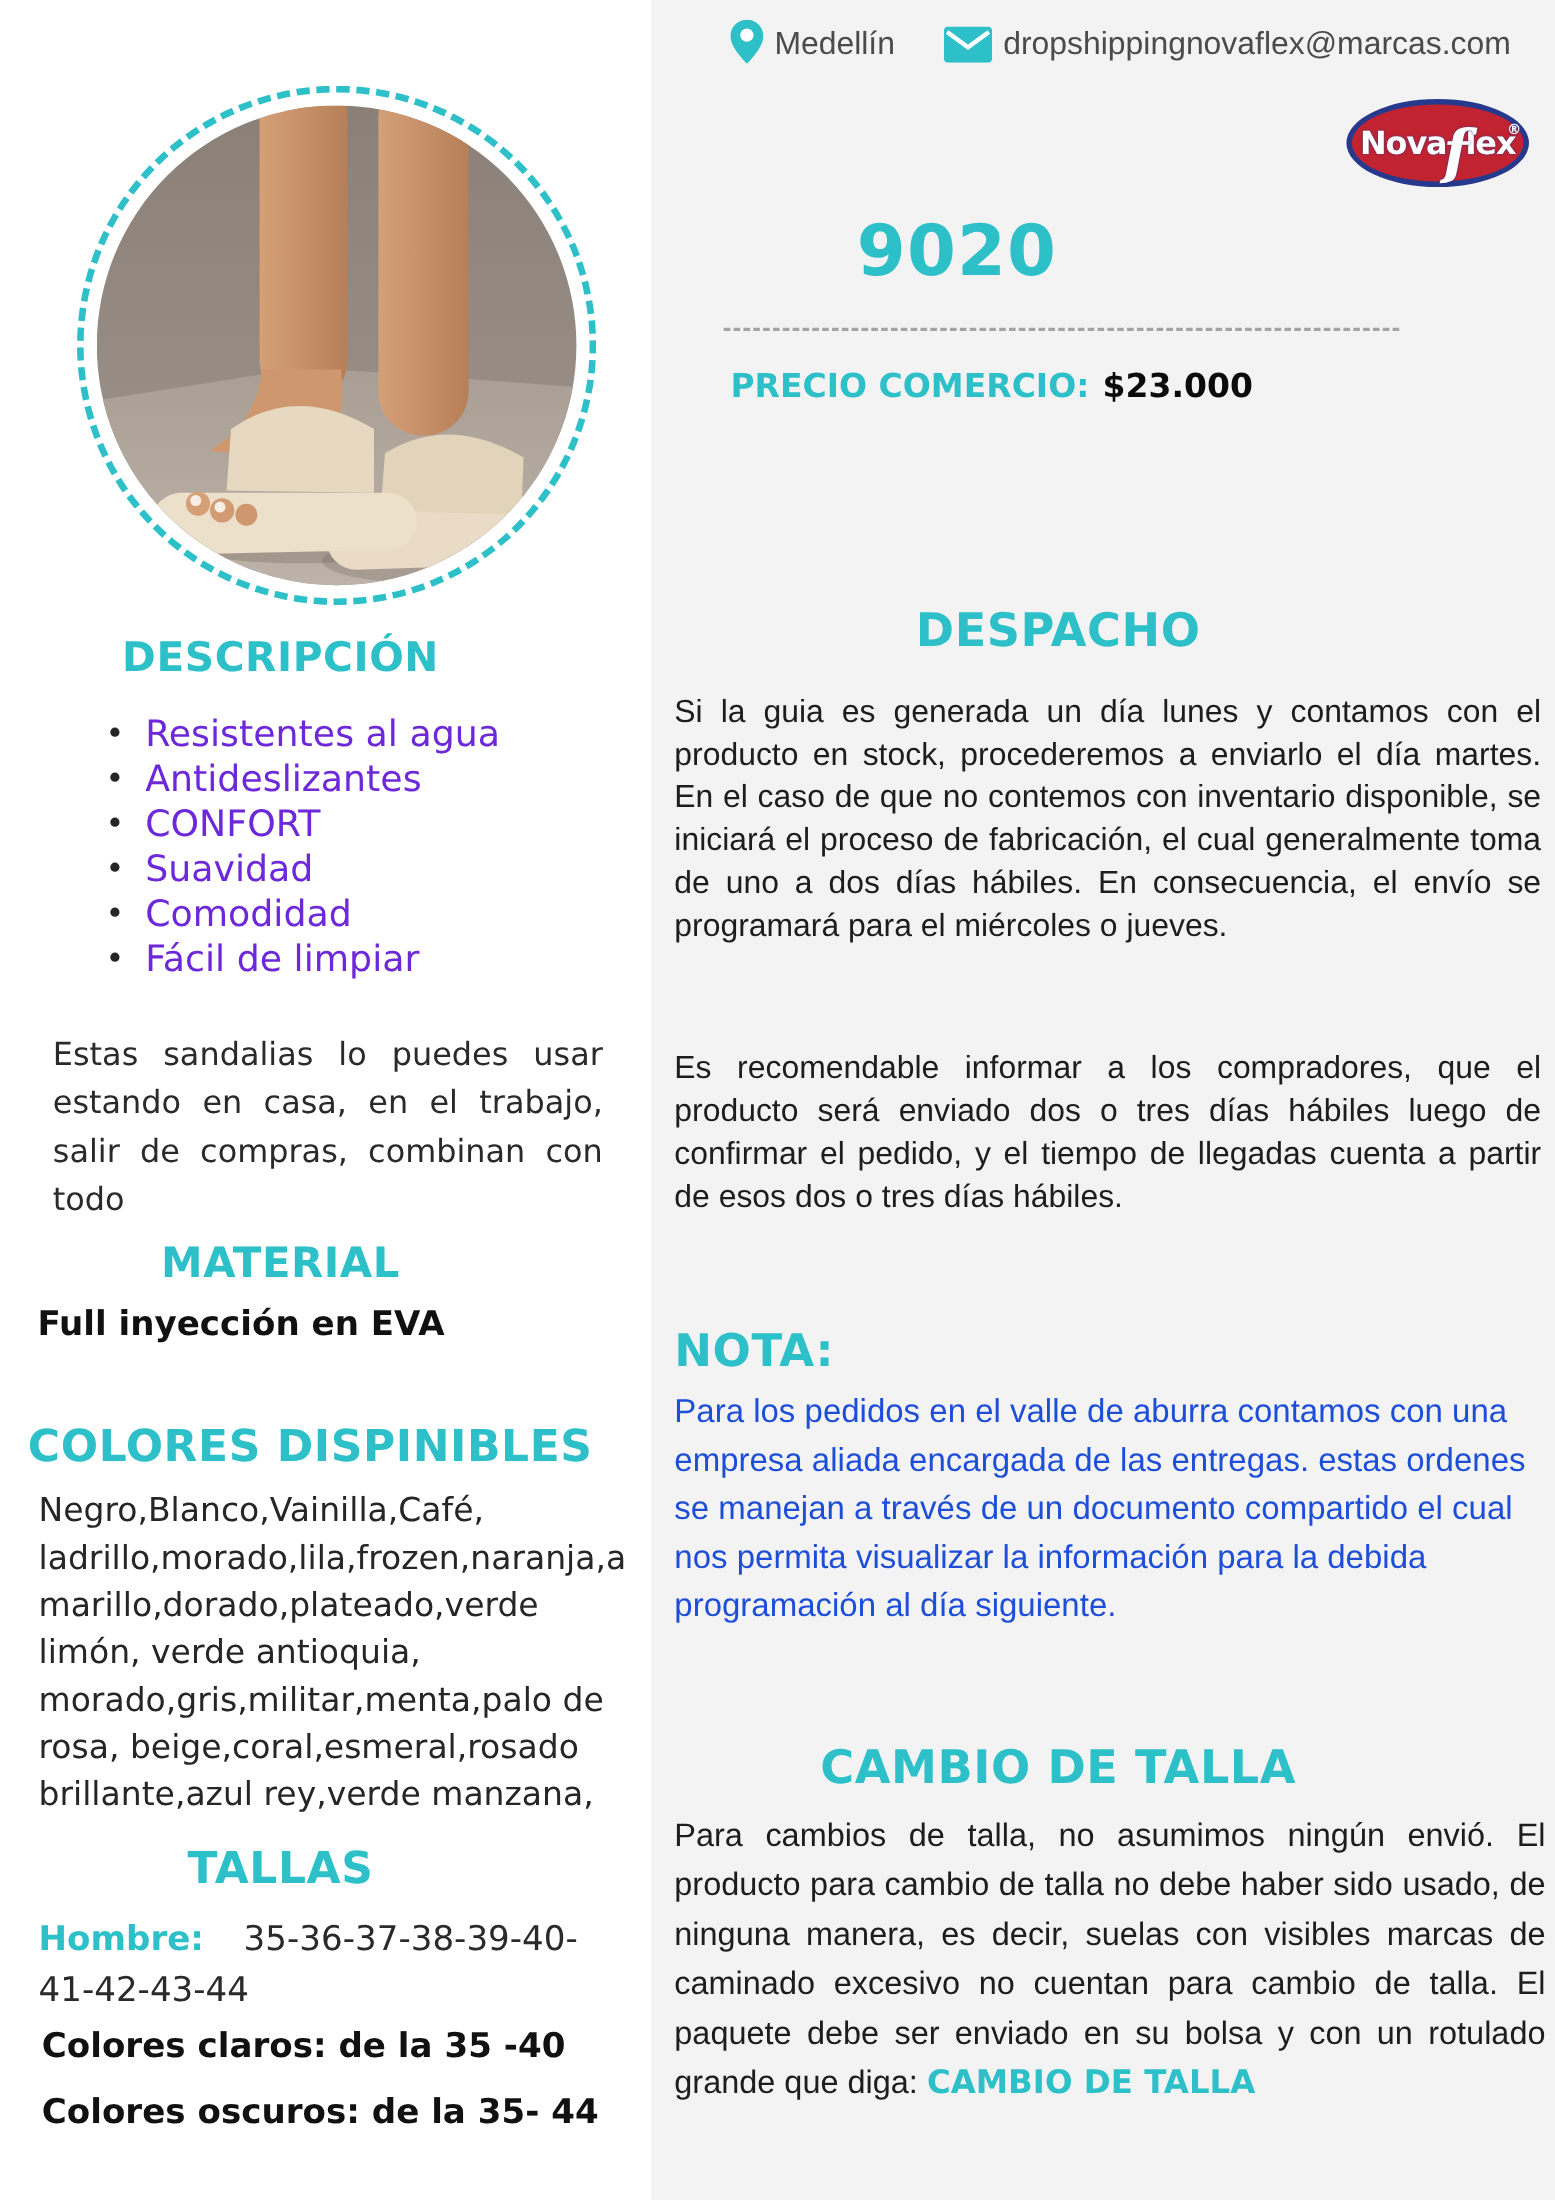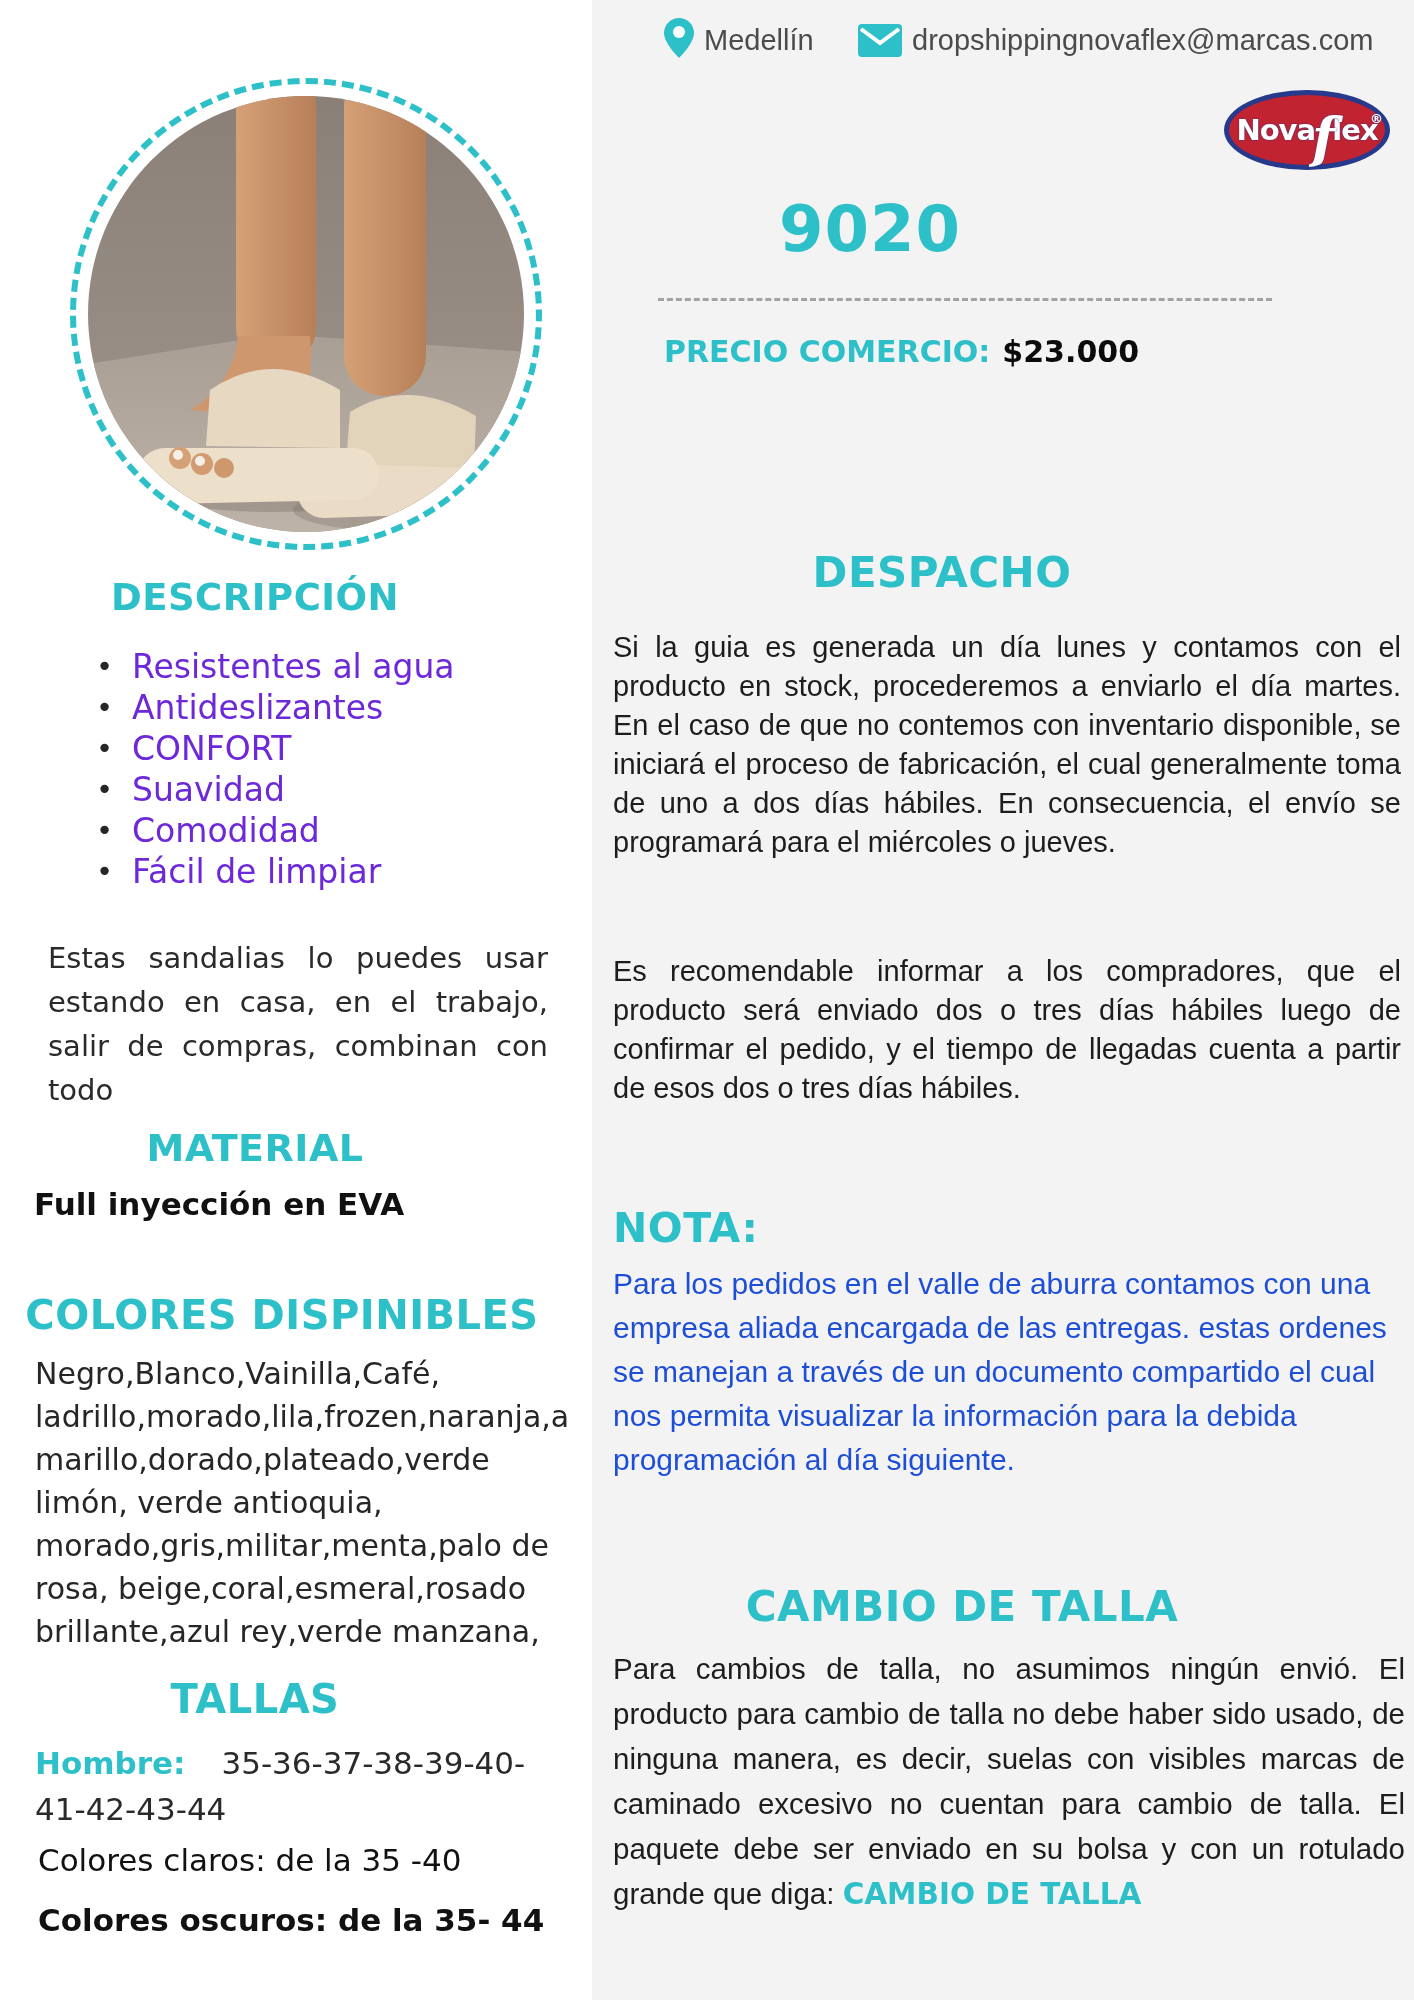--- a/index.html
+++ b/index.html
@@ -33,21 +33,21 @@
   .material-val{left:34px;top:1186px;width:520px;font-family:"DejaVu Sans",sans-serif;
     font-weight:bold;font-size:31px;color:#111;}
   .colores-title{left:8px;top:1292px;width:548px;font-size:40px;}
   .colores-list{left:35px;top:1352px;width:552px;font-family:"DejaVu Sans",sans-serif;
     font-size:30px;line-height:43px;color:#262626;overflow-wrap:anywhere;}
   .tallas-title{left:60px;top:1676px;width:390px;font-size:40px;}
   .tallas-line{left:35px;top:1740px;width:520px;font-family:"DejaVu Sans",sans-serif;
     font-size:31px;line-height:46px;color:#2a2a2a;overflow-wrap:anywhere;}
   .tallas-line .g{font-weight:bold;color:var(--teal);margin-right:36px;}
   .claros{left:38px;top:1842px;width:540px;font-family:"DejaVu Sans",sans-serif;
-    font-weight:normal;font-size:31px;color:#111;}
+    font-weight:bold;font-size:31px;color:#111;}
   .oscuros{left:38px;top:1902px;width:540px;font-family:"DejaVu Sans",sans-serif;
     font-weight:bold;font-size:31px;color:#111;}
   
   .contact-loc-icon{left:664px;top:18px;width:30px;height:40px;}
   .contact-loc{left:704px;top:24px;font-size:29px;color:#4b4b4b;}
   .contact-mail-icon{left:858px;top:24px;width:44px;height:33px;}
   .contact-mail{left:912px;top:24px;font-size:29px;color:#4b4b4b;}
   .logo{left:1224px;top:90px;width:166px;height:80px;background:var(--logo_red);
     border:5px solid var(--logo_navy);border-radius:50%;display:flex;align-items:center;
     justify-content:center;color:#fff;font-family:"DejaVu Sans",sans-serif;font-weight:bold;
@@ -56,21 +56,21 @@
   .logo .f{font-family:"DejaVu Serif",serif;font-style:italic;font-size:54px;line-height:0;
     position:relative;top:7px;margin:0 -3px;}
   .logo .r{position:absolute;right:2px;top:16px;font-size:13px;}
   .code{left:700px;top:192px;width:340px;font-size:64px;letter-spacing:1px;}
   .divider{left:658px;top:298px;width:614px;height:0;border-top:3px dashed var(--divider_gray);}
   .price{font-family:"DejaVu Sans",sans-serif;font-weight:bold;font-size:30px;}
   .price .lbl{color:var(--teal);margin-right:12px;}
   .price .val{color:#0b0b0b;}
   .price1{left:664px;top:334px;width:740px;}
   .price2{left:664px;top:402px;width:740px;}
-  .despacho-title{left:592px;top:548px;width:700px;font-size:42px;}
+  .despacho-title{left:612px;top:548px;width:700px;font-size:42px;}
   .rp{font-size:29px;line-height:39px;color:#1d1d1d;}
   .p1{left:613px;top:628px;width:788px;}
   .p2{left:613px;top:952px;width:788px;}
   .nota-title{left:613px;top:1204px;width:700px;font-size:41px;text-align:left;}
   .nota-text{left:613px;top:1262px;width:790px;font-size:30px;line-height:44px;color:#1d4ed8;}
   .cambio-title{left:612px;top:1582px;width:700px;font-size:42px;}
   .cambio-par{left:613px;top:1646px;width:792px;font-size:29.5px;line-height:45px;color:#1d1d1d;}
   .cambio-par .hl{font-family:"DejaVu Sans",sans-serif;font-weight:bold;color:var(--teal);}
 </style>
 </head>

